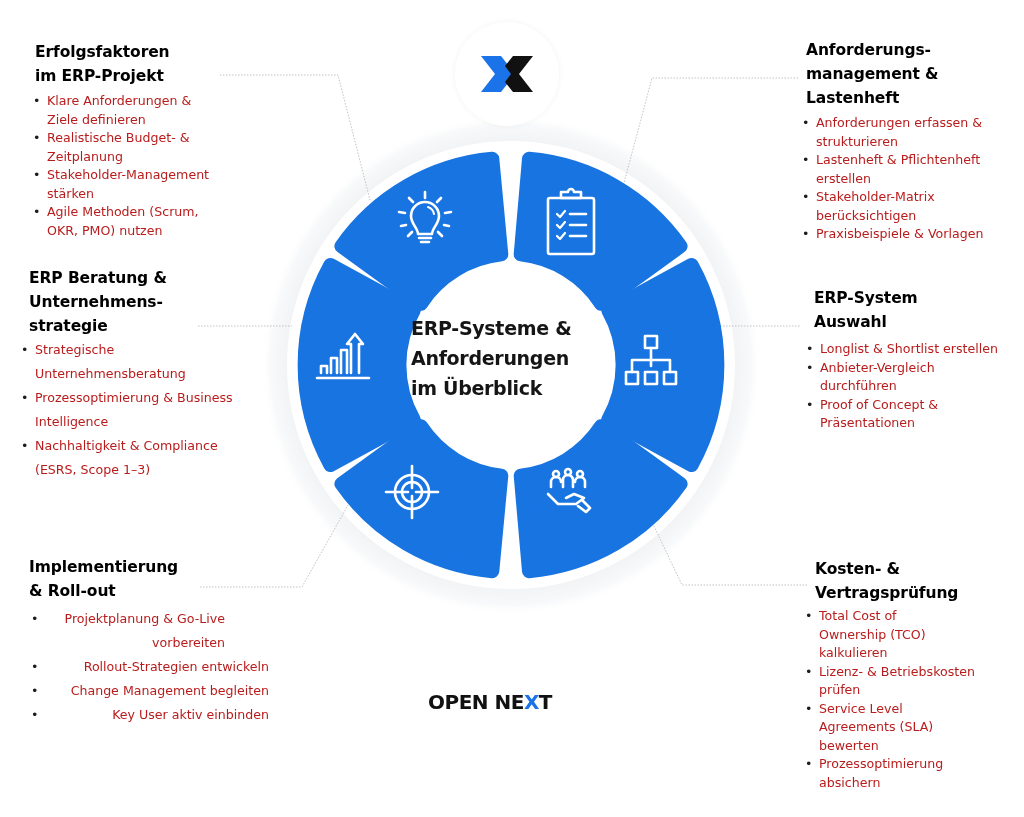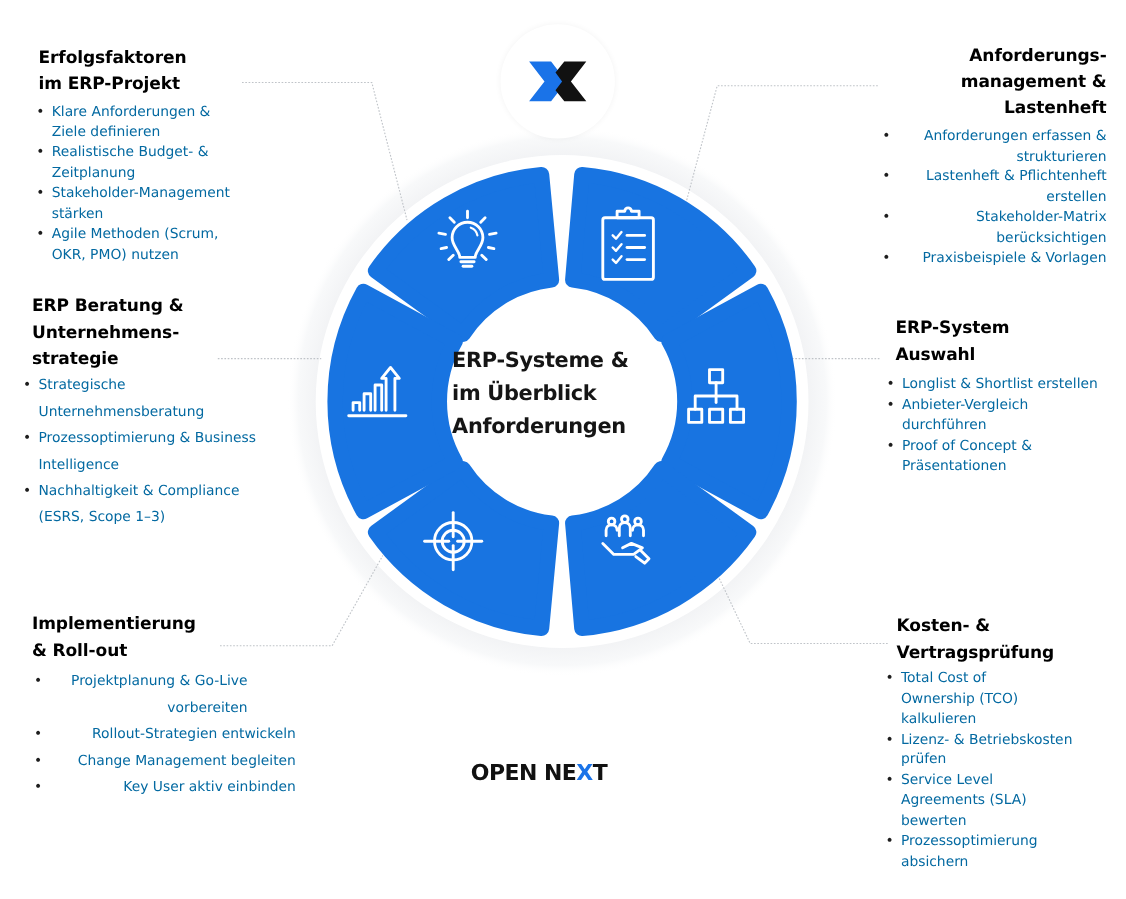--- a/index.html
+++ b/index.html
@@ -2,21 +2,21 @@
 <html><head>
 <meta charset="utf-8">
 <style>
   html, body { margin: 0; padding: 0; background: #ffffff; }
   body { width: 1024px; height: 817px; position: relative; overflow: hidden;
          font-family: "DejaVu Sans", "Liberation Sans", sans-serif; color: #1a1a1a; }
   .stage { position: absolute; left: 0; top: 0; width: 1024px; height: 817px; }
   .panel { position: absolute; }
   .panel h3 { margin: 0; color: #000000; font-size: 15.5px; font-weight: bold; line-height: 24px; letter-spacing: -0.1px; }
   .panel ul { margin: 4px 0 0 0; padding: 0; list-style: none; }
-  .panel li { position: relative; padding-left: 16px; font-size: 12.6px; line-height: 18.5px; color: #0369a1; }
+  .panel li { position: relative; padding-left: 16px; font-size: 12.6px; line-height: 18.5px; color: #b91c1c; }
   .panel li::before { content: "•"; position: absolute; left: 2px; top: 0; color: #1d1d1d; }
   .panel.loose li { line-height: 24px; }
   .center-title { position: absolute; left: 411px; top: 313px; width: 200px; 
                   font-size: 19px; font-weight: bold; line-height: 30px; color: #151515; letter-spacing: -0.3px; }
   .brand { position: absolute; left: 428px; top: 690px; font-size: 20px; font-weight: bold;
            letter-spacing: -0.5px; color: #111; font-family: "DejaVu Sans", sans-serif; }
   .brand .x { color: #1a73e8; }
   .logo-circle { position: absolute; left: 455px; top: 22px; width: 104px; height: 104px; border-radius: 50%;
                  background: #fff; box-shadow: 0 0 6px rgba(0,0,0,0.05); }
   svg.diagram { position: absolute; left: 0; top: 0; }
@@ -157,38 +157,38 @@
 
   <div class="logo-circle">
     <svg width="104" height="104" viewBox="0 0 104 104">
       <polygon points="26,34 46,34 60,52 46,70 26,70 40,52" fill="#1a73e8"></polygon>
       <polygon points="58,34 78,34 64,52 78,70 58,70 50,60 56,52 50,44" fill="#111111"></polygon>
     </svg>
   </div>
 
   <div class="center-title">
     <div>ERP-Systeme &amp;</div>
+    <div>Anforderungen</div>
     <div>im Überblick</div>
-    <div>Anforderungen</div>
   </div>
 
   <div class="panel" style="left:35px; top:40px; width:180px;">
     <h3>
       <div>Erfolgsfaktoren</div>
       <div>im ERP-Projekt</div>
     </h3>
     <ul style="margin-left:-4px;">
       <li>Klare Anforderungen &amp; Ziele definieren</li>
       <li>Realistische Budget- &amp; Zeitplanung</li>
       <li>Stakeholder-Management stärken</li>
       <li>Agile Methoden (Scrum, OKR, PMO) nutzen</li>
     </ul>
   </div>
 
-  <div class="panel" style="left:806px; top:38px; width:200px;text-align:right;">
+  <div class="panel" style="left:806px; top:38px; width:200px;">
     <h3>
       <div>Anforderungs-</div>
       <div>management &amp;</div>
       <div>Lastenheft</div>
     </h3>
     <ul style="margin-left:-6px;">
       <li>Anforderungen erfassen &amp; strukturieren</li>
       <li>Lastenheft &amp; Pflichtenheft erstellen</li>
       <li>Stakeholder-Matrix berücksichtigen</li>
       <li>Praxisbeispiele &amp; Vorlagen</li>

